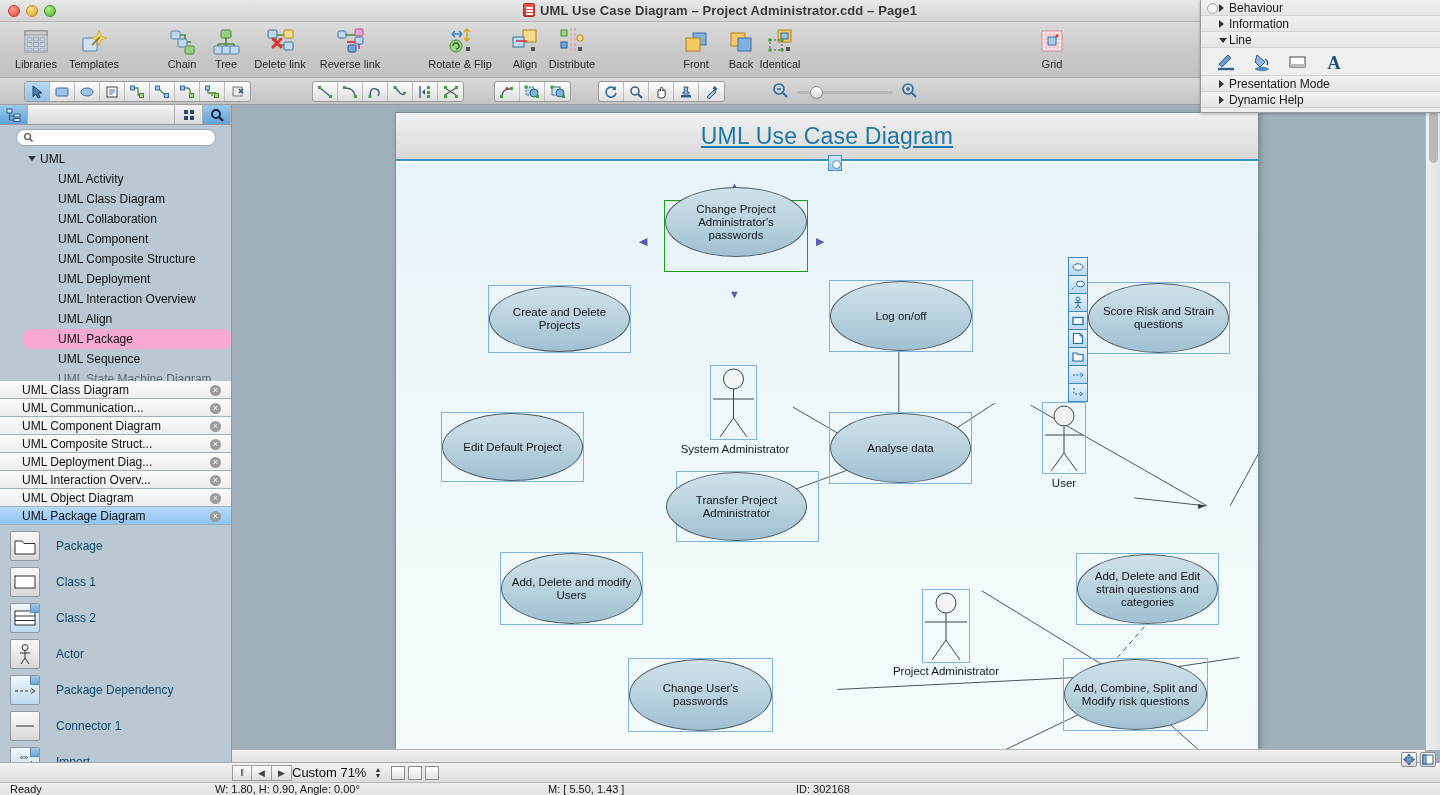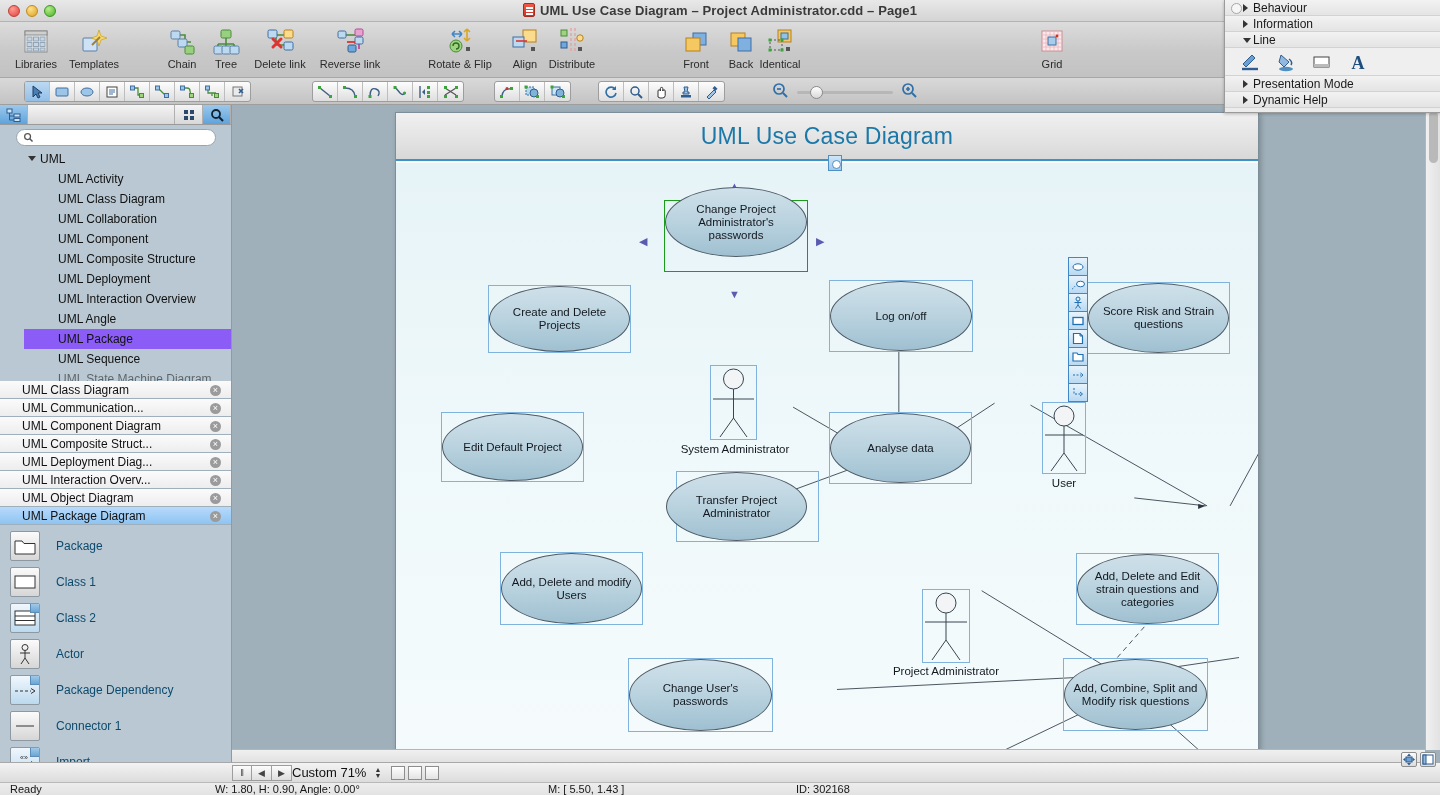--- a/index.html
+++ b/index.html
@@ -43,21 +43,21 @@
   .tb-item {
     position: absolute; top: 3px; width: 64px; height: 52px;
     display: flex; flex-direction: column; align-items: center; justify-content: flex-start;
     cursor: default;
   }
   .tb-ico { width: 32px; height: 32px; position: relative; }
   .tb-lbl { font-size: 11px; color: #2b2b2b; margin-top: 1px; white-space: nowrap; }
 
   
   .rpanel {
-    position: absolute; right: 0; top: 0; width: 216px; height: 113px;
+    position: absolute; right: 0; top: 0; width: 240px; height: 113px;
     background: #ececec; border-left: 1px solid #9a9a9a; border-bottom: 1px solid #9a9a9a;
     z-index: 40; box-shadow: 0 1px 3px rgba(0,0,0,.25);
   }
   .rrow {
     height: 16px; line-height: 16px; font-size: 12px; padding-left: 28px;
     border-bottom: 1px solid #d2d2d2; position: relative; color: #1a1a1a;
     background: linear-gradient(to bottom,#f2f2f2,#e4e4e4);
   }
   .rrow .tri { position: absolute; left: 18px; top: 4px; width: 0; height: 0; }
   .tri.right { border-left: 5px solid #333; border-top: 4px solid transparent; border-bottom: 4px solid transparent; }
@@ -98,21 +98,21 @@
   .sb-search { height: 24px; display:flex; align-items:center; justify-content:center;
                background: #b9c8d2; }
   .sb-search .fld {
     width: 200px; height: 17px; background: #fff; border: 1px solid #9aa6ae;
     border-radius: 9px; display:flex; align-items:center; padding-left: 6px; font-size:11px; color:#999;
   }
   .tree { height: 232px; overflow: hidden; background: #b9c8d2; padding-left: 24px; }
   .tree-root { height: 20px; line-height: 20px; font-size: 12px; padding-left: 16px; position: relative; }
   .tree-root .tri { position: absolute; left: 4px; top: 7px; }
   .tree-it { height: 20px; line-height: 20px; font-size: 12px; padding-left: 34px; color: #111; }
-  .tree-it.sel { background: #8b5cf6; }
+  .tree-it.sel { background: #f9a8d4; border-radius: 6px; }
   .tree-it.part { opacity: .55; }
 
   .recent { background: #b9c8d2; }
   .rec-it {
     height: 18px; line-height: 18px; font-size: 12px; padding-left: 22px;
     background: linear-gradient(to bottom,#fbfbfb,#ededed);
     border-bottom: 1px solid #9fb0bc; position: relative; color: #111;
   }
   .rec-it.sel { background: linear-gradient(to bottom,#b7dafb,#8fc4f2); }
   .rec-x {
@@ -139,21 +139,21 @@
   .page {
     position: absolute; left: 163px; top: 7px; width: 864px; height: 648px;
     background: #fff; border: 1px solid #7e8e98; box-shadow: 2px 2px 5px rgba(0,0,0,.22);
   }
   .page-hdr {
     position: absolute; left: 0; top: 0; width: 100%; height: 48px;
     background: linear-gradient(to bottom,#f0f0f0,#e0e0e0 70%,#d8d8d8);
     border-bottom: 2px solid #3a93c9;
     display: flex; align-items: center; justify-content: center;
   }
-  .page-title { font-size: 23px; color: #1b78a8; font-weight: normal; letter-spacing:.2px; }
+  .page-title { font-size: 23px; color: #1b78a8; font-weight: normal; letter-spacing:.2px;text-decoration:underline; }
   .page-body {
     position: absolute; left:0; top: 50px; width: 100%; height: 598px;
     background: linear-gradient(to bottom, #e6f3f7 0%, #eef8fa 40%, #f5fbfc 100%);
   }
   .handle-top {
     position:absolute; left: 432px; top: 42px; width: 14px; height: 16px;
     background: linear-gradient(to bottom,#cfe6fa,#9fcaec); border:1px solid #4f8fc2; z-index: 5;
   }
   .handle-top:after{content:"";position:absolute;left:3px;top:4px;width:7px;height:7px;border-radius:50%;
      background:#fff;border:1px solid #4f8fc2;}
@@ -707,21 +707,21 @@
         <span class="tri down" style="top:7px"></span>
         <span>UML</span>
       </div>
       <div class="tree-it">UML Activity</div>
       <div class="tree-it">UML Class Diagram</div>
       <div class="tree-it">UML Collaboration</div>
       <div class="tree-it">UML Component</div>
       <div class="tree-it">UML Composite Structure</div>
       <div class="tree-it">UML Deployment</div>
       <div class="tree-it">UML Interaction Overview</div>
-      <div class="tree-it">UML Angle</div>
+      <div class="tree-it">UML Align</div>
       <div class="tree-it sel">UML Package</div>
       <div class="tree-it">UML Sequence</div>
       <div class="tree-it part">UML State Machine Diagram</div>
     </div>
 
     <div class="recent">
       <div class="rec-it"><span>UML Class Diagram</span><span class="rec-x">×</span></div>
       <div class="rec-it"><span>UML Communication...</span><span class="rec-x">×</span></div>
       <div class="rec-it"><span>UML Component Diagram</span><span class="rec-x">×</span></div>
       <div class="rec-it"><span>UML Composite Struct...</span><span class="rec-x">×</span></div>

